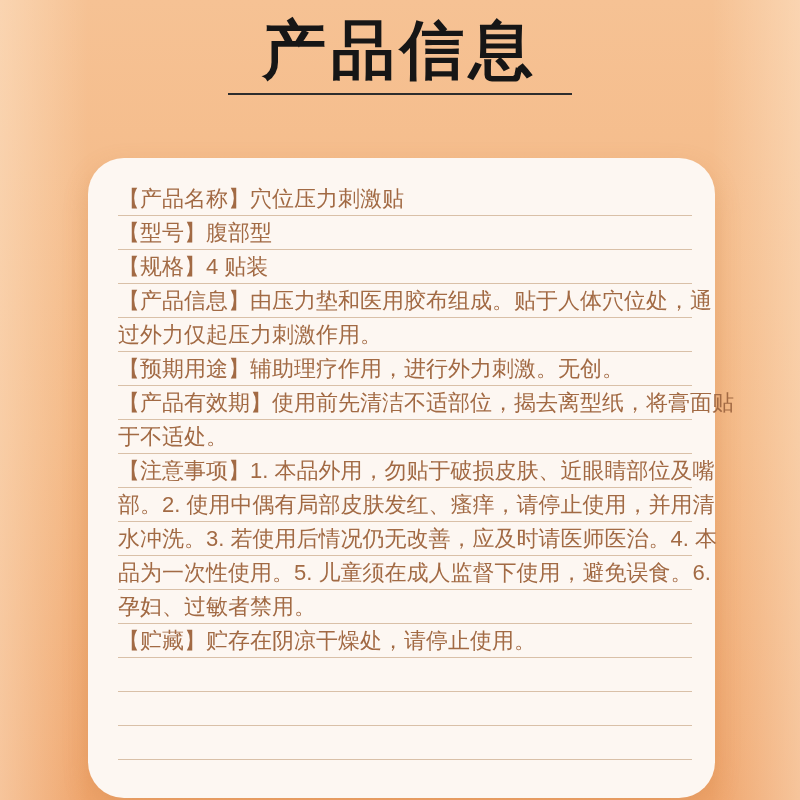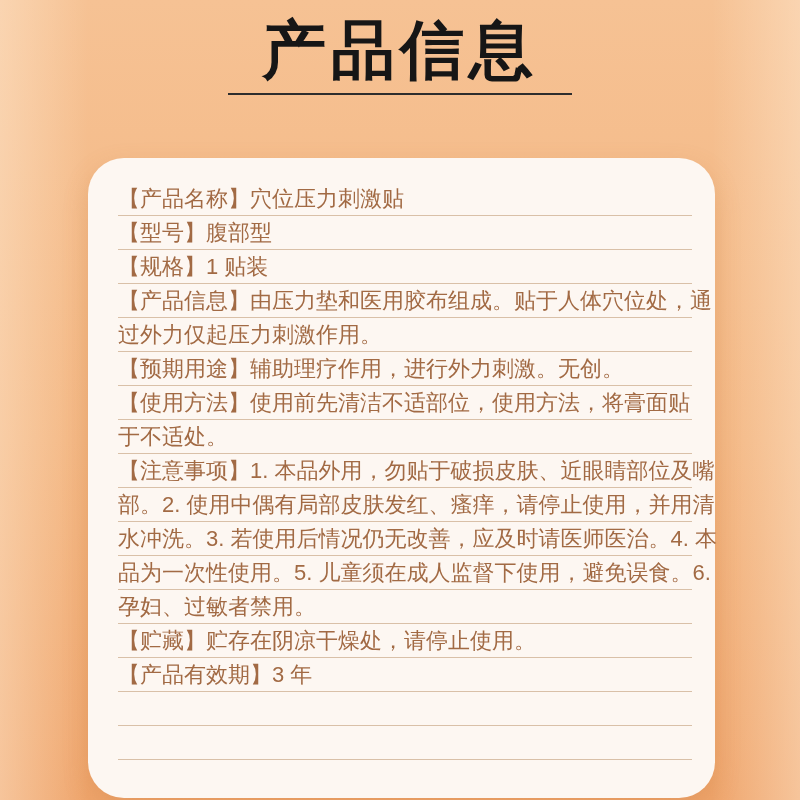--- a/index.html
+++ b/index.html
@@ -83,35 +83,34 @@
     <div class="title-underline"></div>
   </header>
 
   <section class="card">
     <div class="entries">
 
         <p class="entry">【产品名称】穴位压力刺激贴</p>
 
         <p class="entry">【型号】腹部型</p>
 
-        <p class="entry">【规格】1 贴装</p>
+        <p class="entry">【规格】4 贴装</p>
 
         <p class="entry">【产品信息】由压力垫和医用胶布组成。贴于人体穴位处，通
 过外力仅起压力刺激作用。</p>
 
         <p class="entry">【预期用途】辅助理疗作用，进行外力刺激。无创。</p>
 
 
-        <p class="entry">【使用方法】使用前先清洁不适部位，使用方法，将膏面贴
+        <p class="entry">【产品有效期】使用前先清洁不适部位，揭去离型纸，将膏面贴
 于不适处。</p>
 
         <p class="entry">【注意事项】1. 本品外用，勿贴于破损皮肤、近眼睛部位及嘴
 部。2. 使用中偶有局部皮肤发红、瘙痒，请停止使用，并用清
 水冲洗。3. 若使用后情况仍无改善，应及时请医师医治。4. 本
 品为一次性使用。5. 儿童须在成人监督下使用，避免误食。6.
 孕妇、过敏者禁用。</p>
 
         <p class="entry">【贮藏】贮存在阴凉干燥处，请停止使用。</p>
 
-        <p class="entry">【产品有效期】3 年</p>
       </div>
   </section>
 </div>
 
 </body></html>

